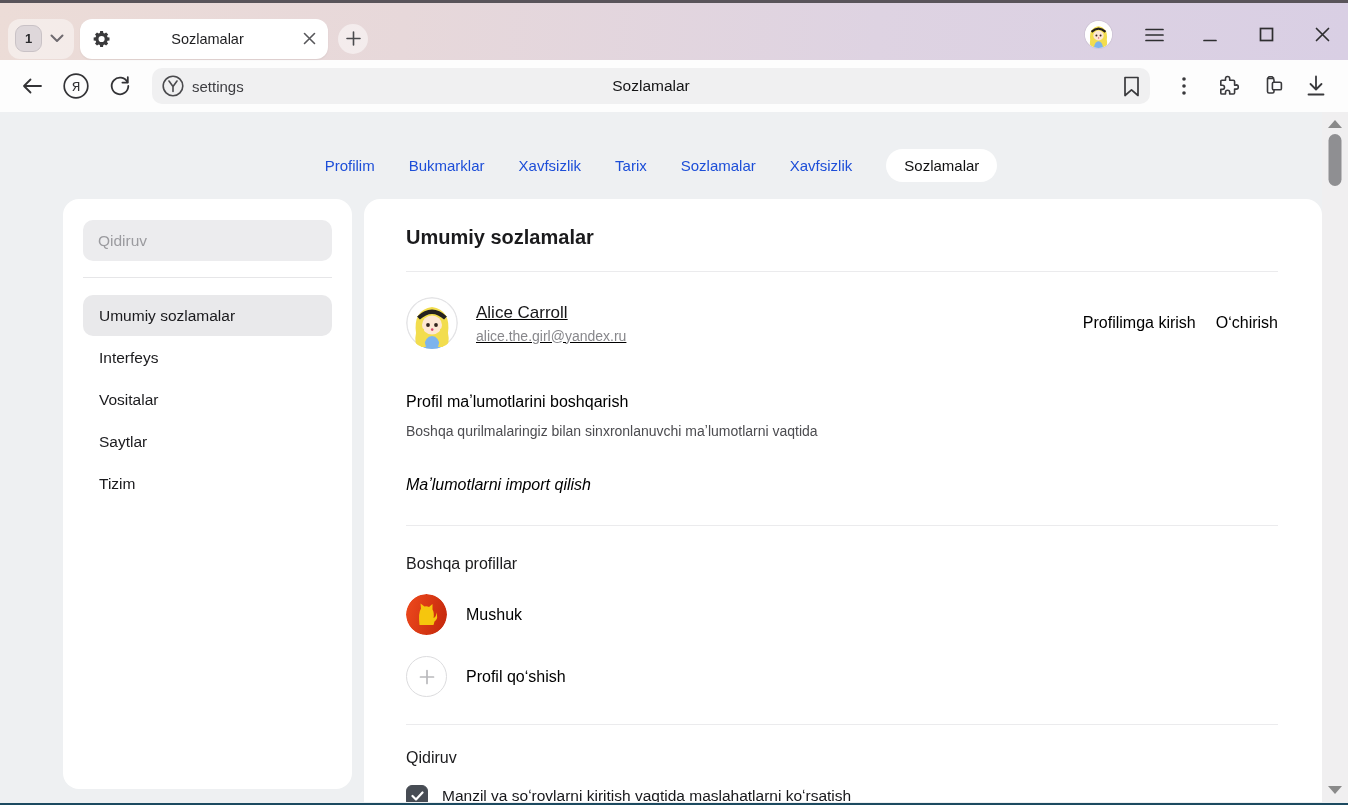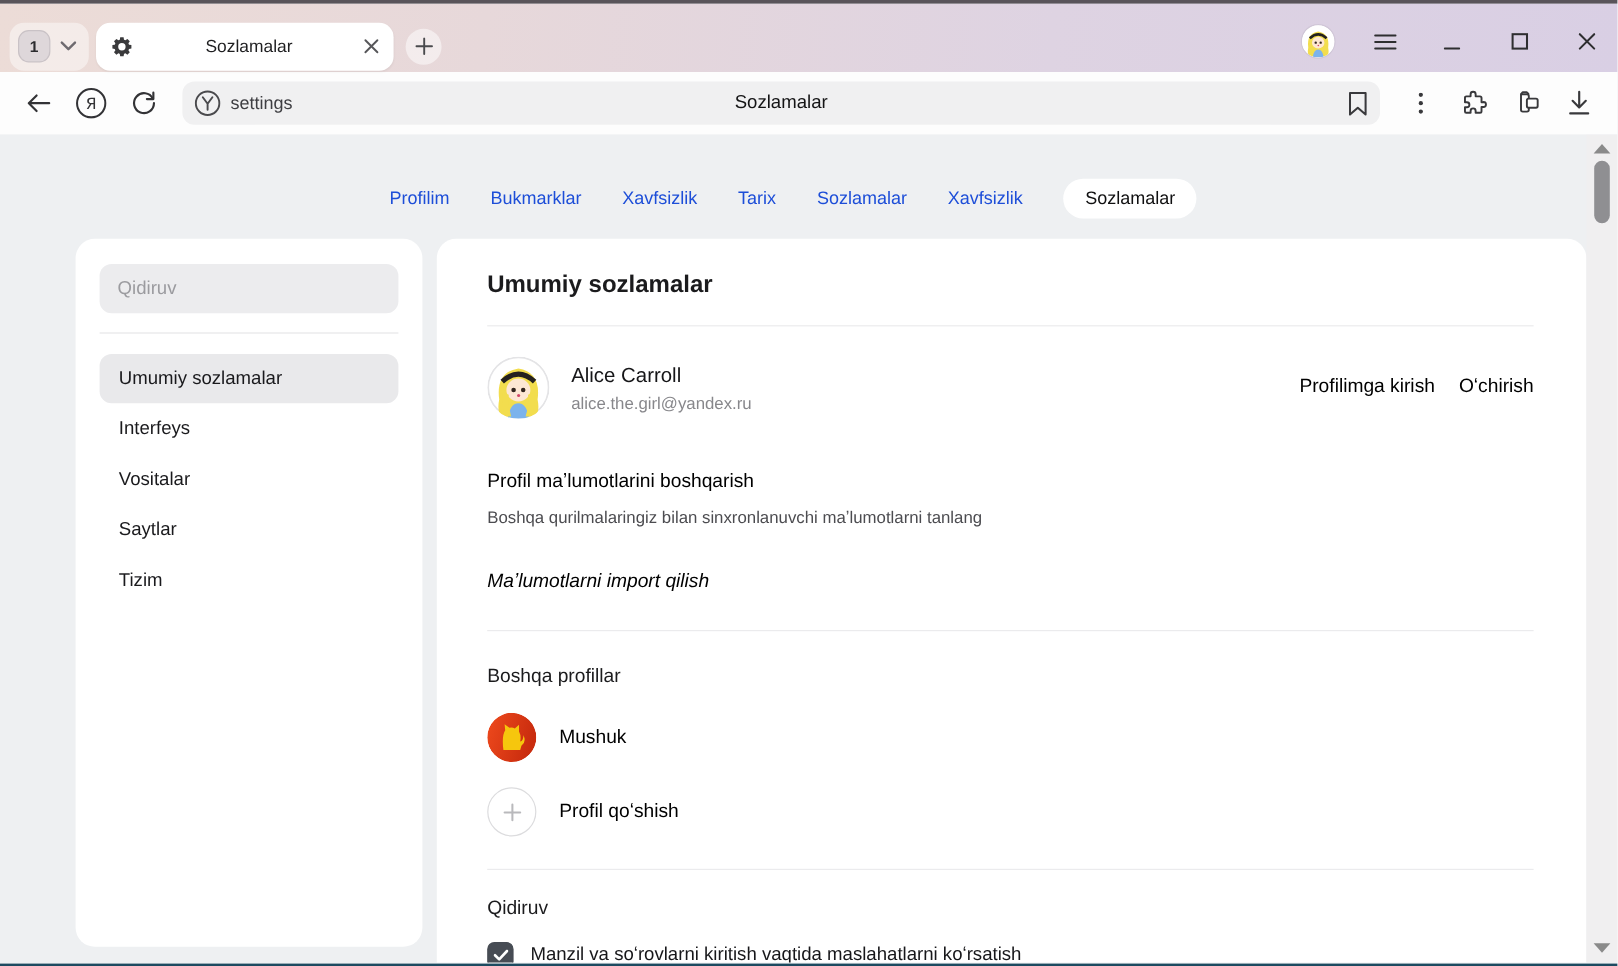--- a/index.html
+++ b/index.html
@@ -76,21 +76,21 @@
 
   .main-card {
     flex:1; height:700px; background:#ffffff; border-radius:16px 16px 0 0;
     padding:27px 44px 0 42px;
   }
   .main-heading { font-size:20px; font-weight:bold; color:#1b1b1d; }
   .divider { height:1px; background:#ebebed; margin-top:22px; }
 
   .profile-row { display:flex; align-items:center; margin-top:25px; }
   .profile-avatar { width:52px; height:52px; border-radius:50%; overflow:hidden; flex:0 0 auto; }
-  .profile-texts { margin-left:18px; }
+  .profile-texts { margin-left:18px;text-decoration:underline; }
   .profile-name { font-size:17px; color:#161618; }
   .profile-email { font-size:14px; color:#87878b; margin-top:5px; }
   .profile-actions { margin-left:auto; display:flex; gap:20px; }
   .link { color:#000000; font-size:16px; text-decoration:none; cursor:pointer; white-space:nowrap; }
 
   .manage-link { display:inline-block; margin-top:44px; }
   .manage-desc { font-size:14px; color:#4c4c50; margin-top:12px; }
   .import-link { display:inline-block; margin-top:37px;font-style:italic; }
   .divider-2 { margin-top:31px; }
 
@@ -290,21 +290,21 @@
           <div class="profile-name">Alice Carroll</div>
           <div class="profile-email">alice.the.girl@yandex.ru</div>
         </div>
         <div class="profile-actions">
           <a class="link">Profilimga kirish</a>
           <a class="link">Oʻchirish</a>
         </div>
       </div>
 
       <a class="link manage-link">Profil maʼlumotlarini boshqarish</a>
-      <div class="manage-desc">Boshqa qurilmalaringiz bilan sinxronlanuvchi maʼlumotlarni tanlang</div>
+      <div class="manage-desc">Boshqa qurilmalaringiz bilan sinxronlanuvchi maʼlumotlarni vaqtida</div>
       <a class="link import-link">Maʼlumotlarni import qilish</a>
 
       <div class="divider divider-2"></div>
 
       <div class="section-heading other-profiles-heading">Boshqa profillar</div>
 
       <div class="profile-item">
         <div class="small-avatar">
           <svg width="41" height="41" viewBox="0 0 41 41">
             <defs>

